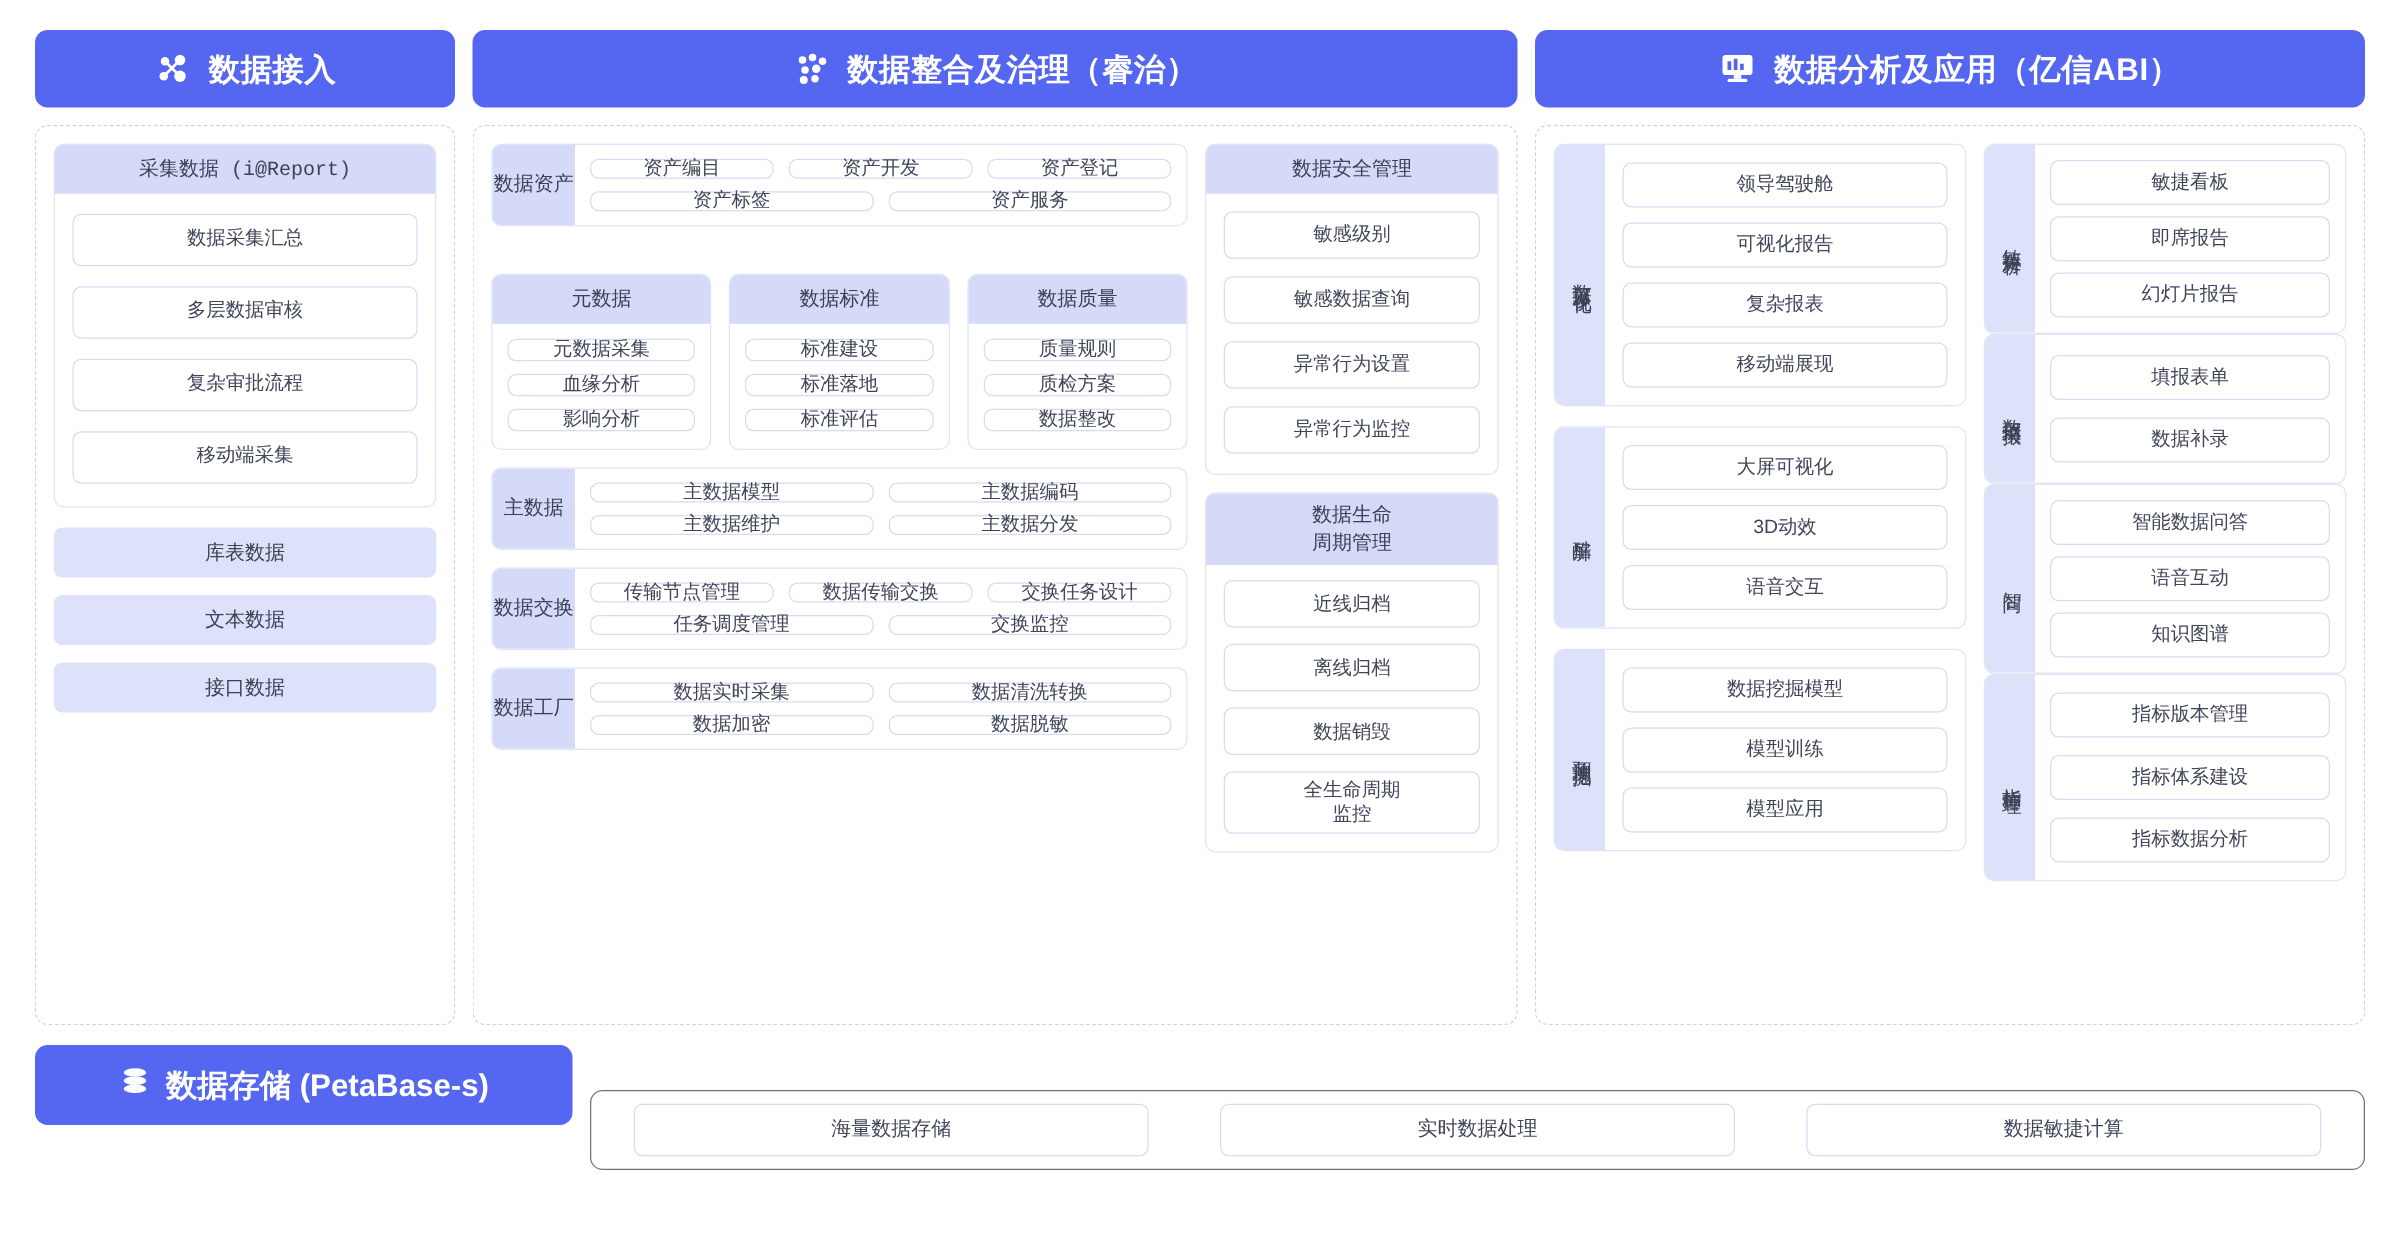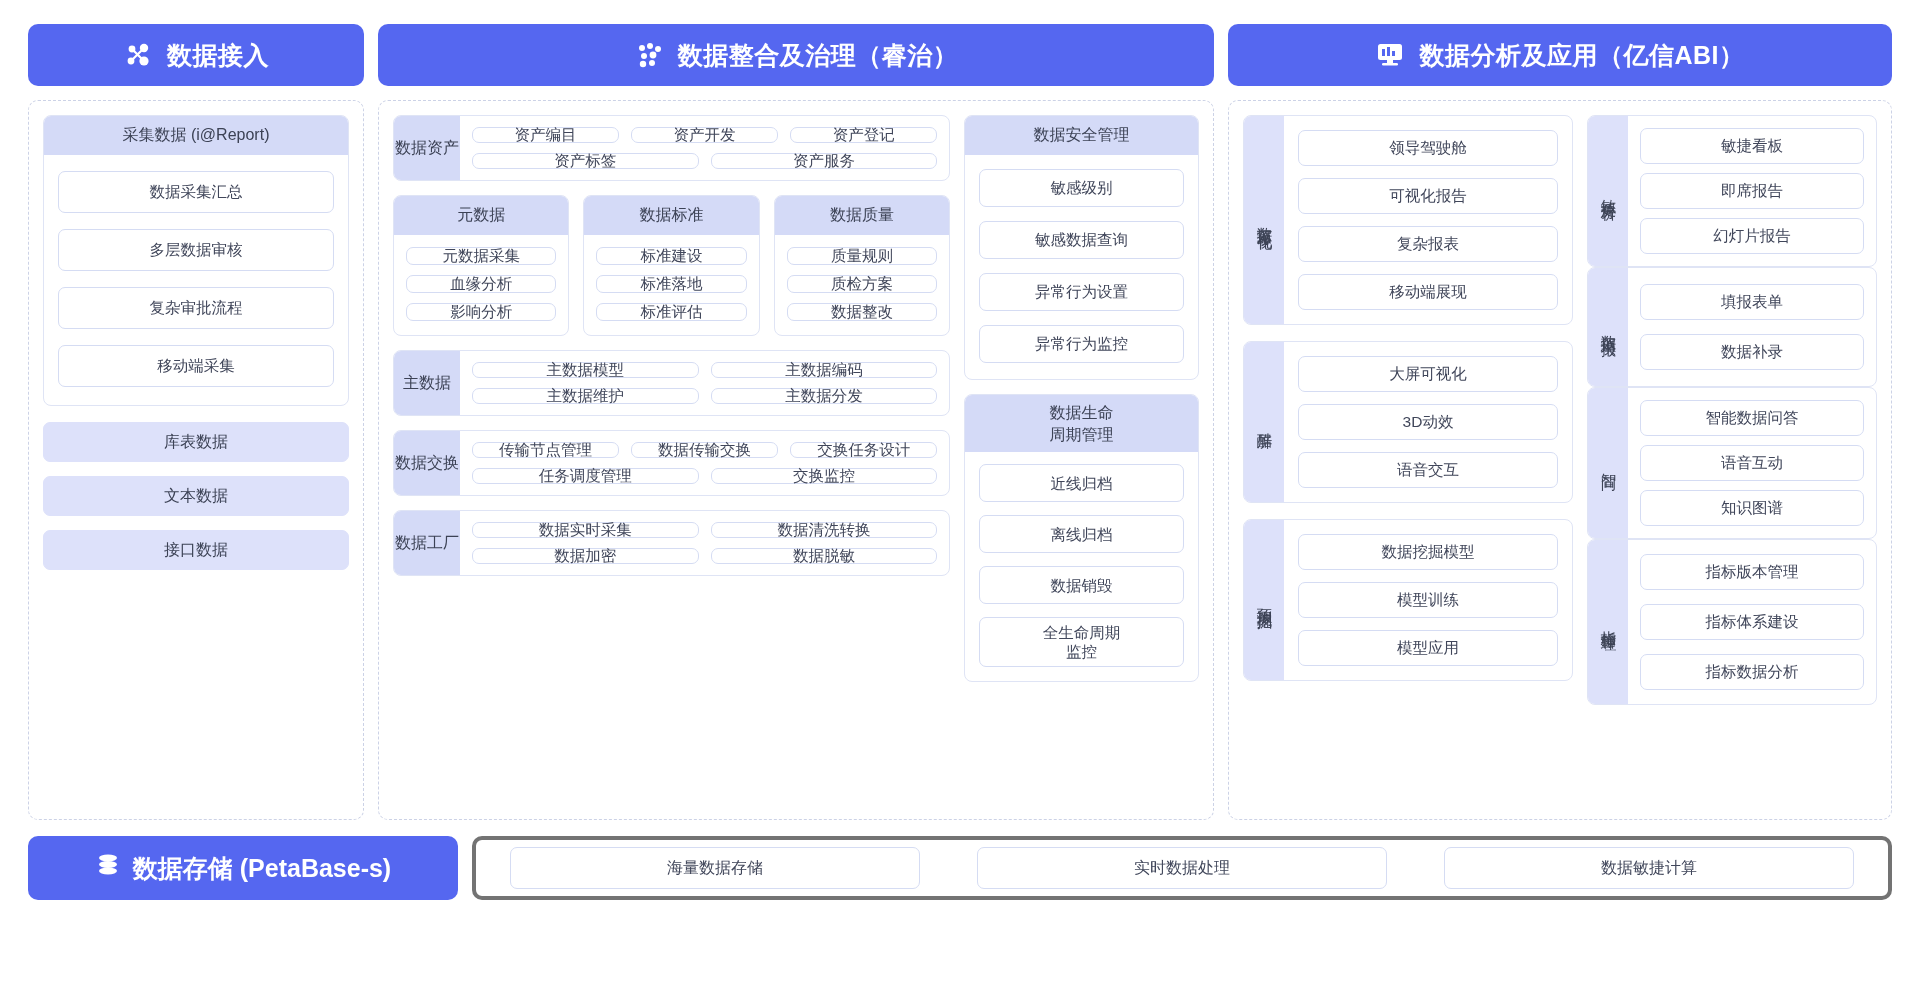--- a/index.html
+++ b/index.html
@@ -76,21 +76,21 @@
     background: #dde1fa;
     border: 1px solid #dde1fa;
     border-radius: 7px;
     color: #3c4255;
     font-size: 16px;
     display: flex; align-items: center; justify-content: center;
     height: 40px;
   }
 
   
-  .collect-panel { display: flex; flex-direction: column; }
+  .collect-panel { display: flex; flex-direction: column; font-family: Liberation Mono, monospace; }
   .collect-list { padding: 16px 14px 18px; display: flex; flex-direction: column; gap: 16px; }
   .collect-list .chip { height: 42px; }
   .ingest-extra { margin-top: 16px; display: flex; flex-direction: column; gap: 14px; }
 
   
   .govern-wrap { display: flex; gap: 14px; }
   .govern-left { width: 560px; display: flex; flex-direction: column; gap: 14px; }
   .govern-right { width: 236px; display: flex; flex-direction: column; gap: 14px; }
 
   
@@ -103,21 +103,21 @@
     text-align: center;
     font-size: 16px;
     line-height: 1.3;
     color: #3c4255;
   }
   .rowblock .rbody { flex: 1; padding: 11px 12px; display: flex; flex-direction: column; gap: 10px; }
   .rowblock .rrow { display: flex; gap: 12px; }
   .rowblock .rrow .chip { flex: 1; height: 16px; }
 
   .tripanels { display: flex; gap: 14px; }
-  .tripanels .panel { flex: 1; }
+  .tripanels .panel { flex: 1; margin-top: 24px; }
   .tripanels .tbody { padding: 12px 12px 14px; display: flex; flex-direction: column; gap: 10px; }
   .tripanels .tbody .chip { height: 18px; }
 
   .secpanel .sbody { padding: 14px 14px 16px; display: flex; flex-direction: column; gap: 14px; }
   .secpanel .sbody .chip { height: 38px; }
   .lifepanel .sbody { padding: 12px 14px 14px; display: flex; flex-direction: column; gap: 13px; }
   .lifepanel .sbody .chip { height: 38px; }
   .lifepanel .sbody .chip.tall { height: 50px; }
   .panel-head.two-line { line-height: 1.35; padding: 7px 4px; }
 
@@ -145,25 +145,26 @@
     width: 430px;
     background: #5567f0;
     color: #fff;
     border-radius: 10px;
     display: flex; align-items: center; justify-content: center; gap: 12px;
     font-size: 25px; font-weight: bold;
     height: 64px;
   }
   .storage-body {
     flex: 1;
-    border: 4px solid #737373;
+    border: 1px solid #737373;
     border-radius: 10px;
     display: flex; align-items: center; gap: 57px;
     padding: 0 34px;
     height: 64px;
+    margin-top: 36px;
   }
   .storage-body .chip { flex: 1; height: 42px; font-size: 16px; }
 </style>
 </head>
 <body>
 
 <div class="page">
 
   <div class="columns">
 

